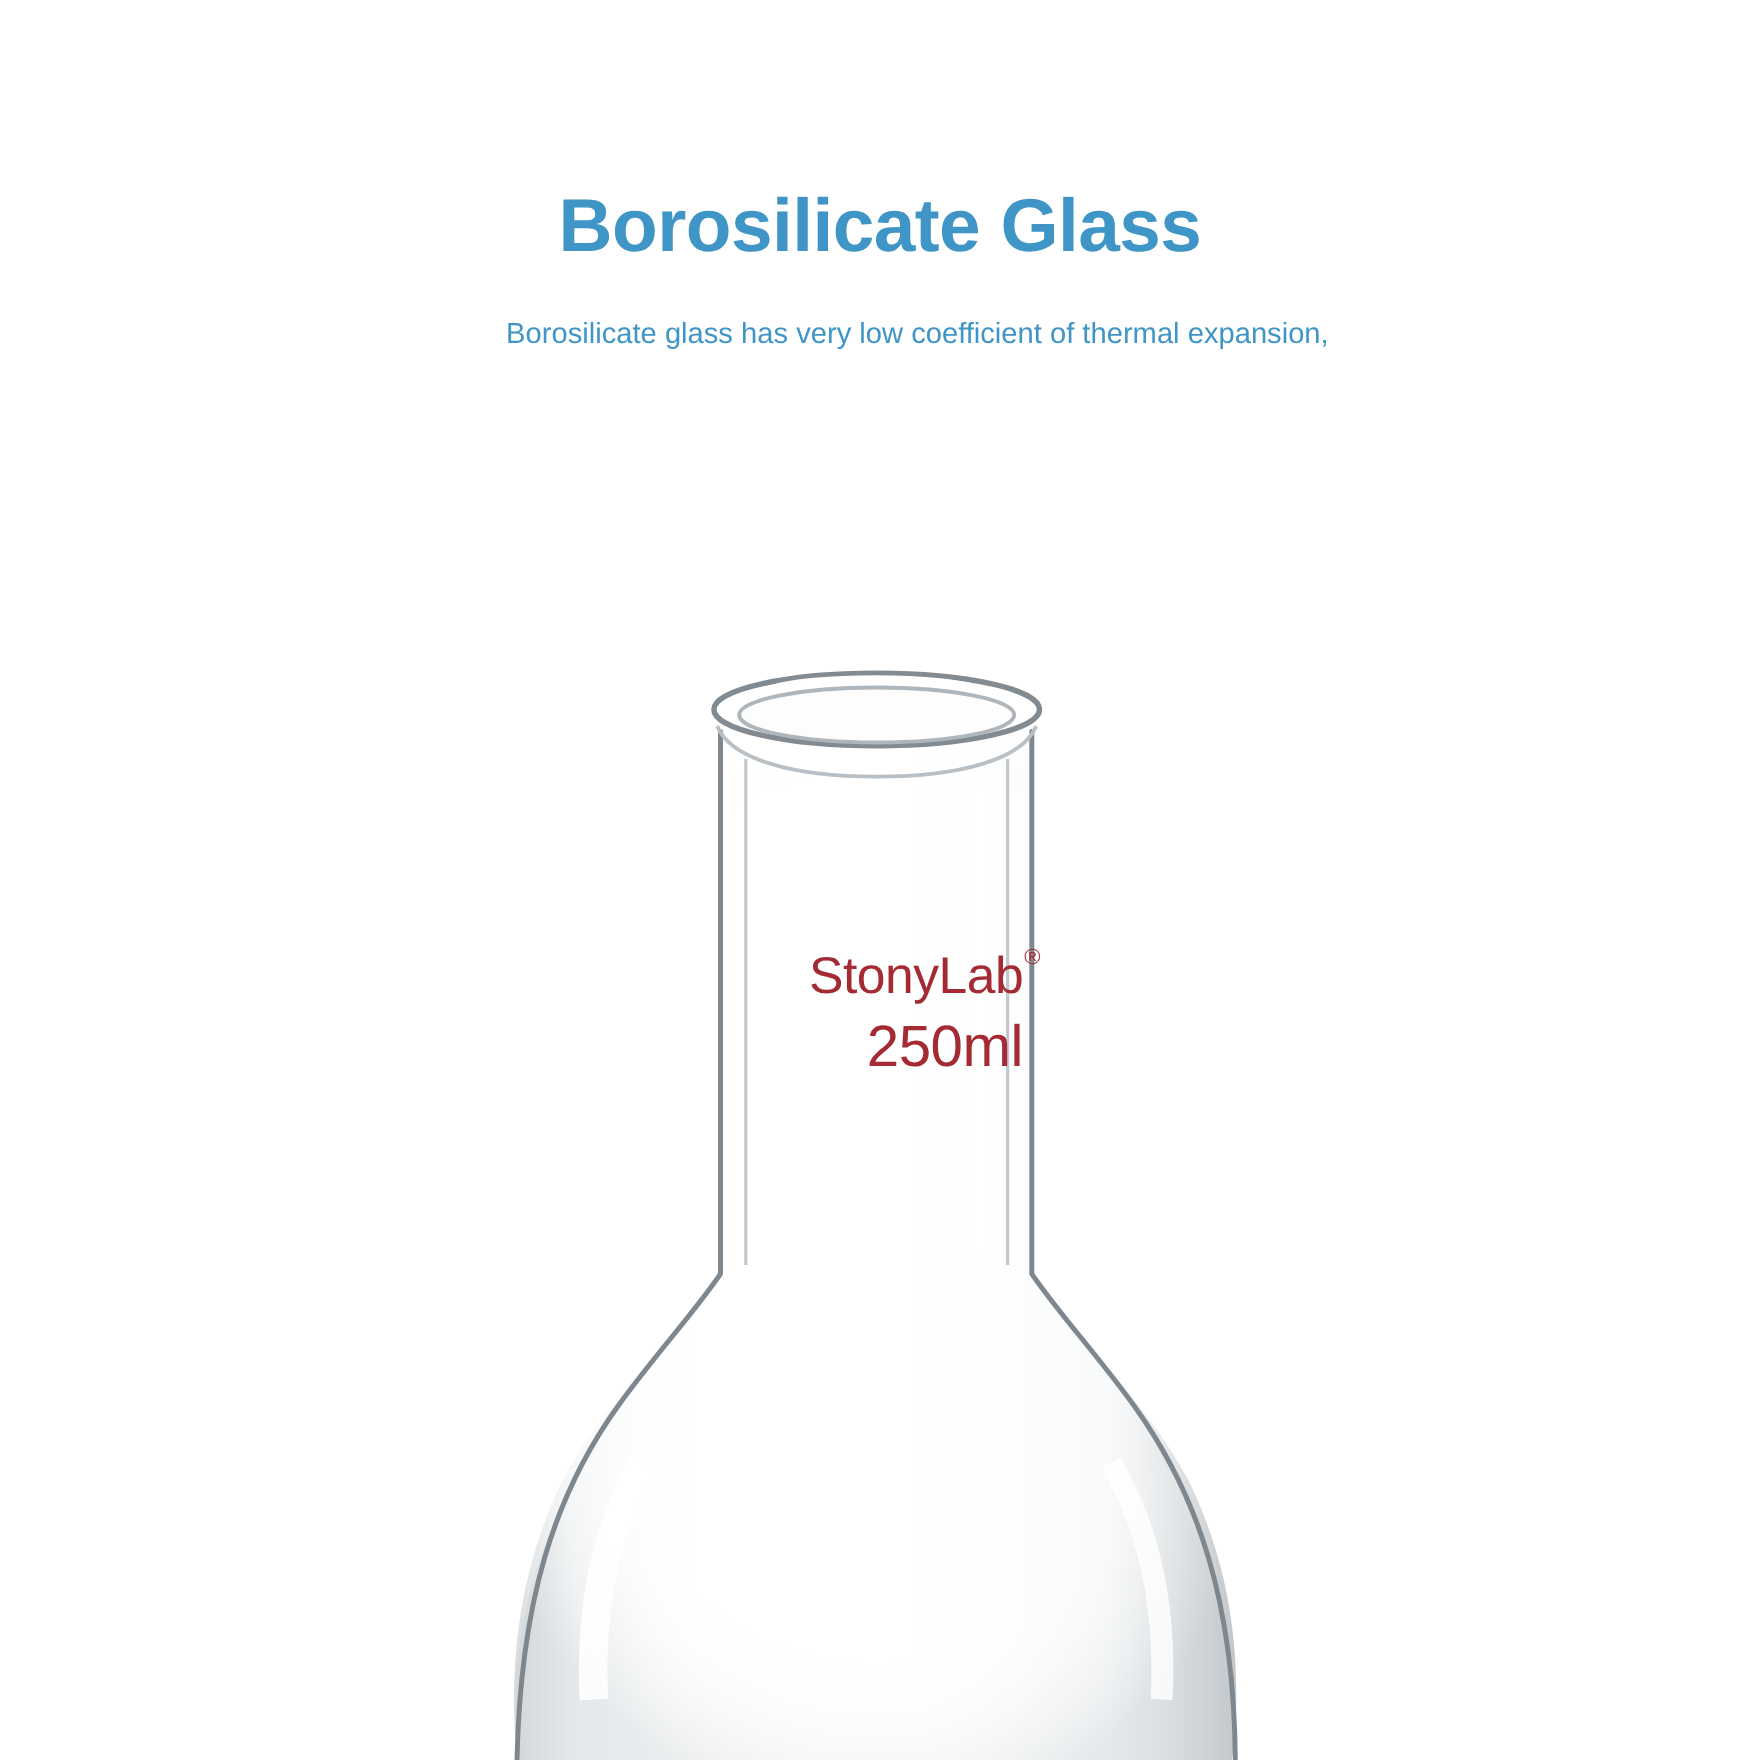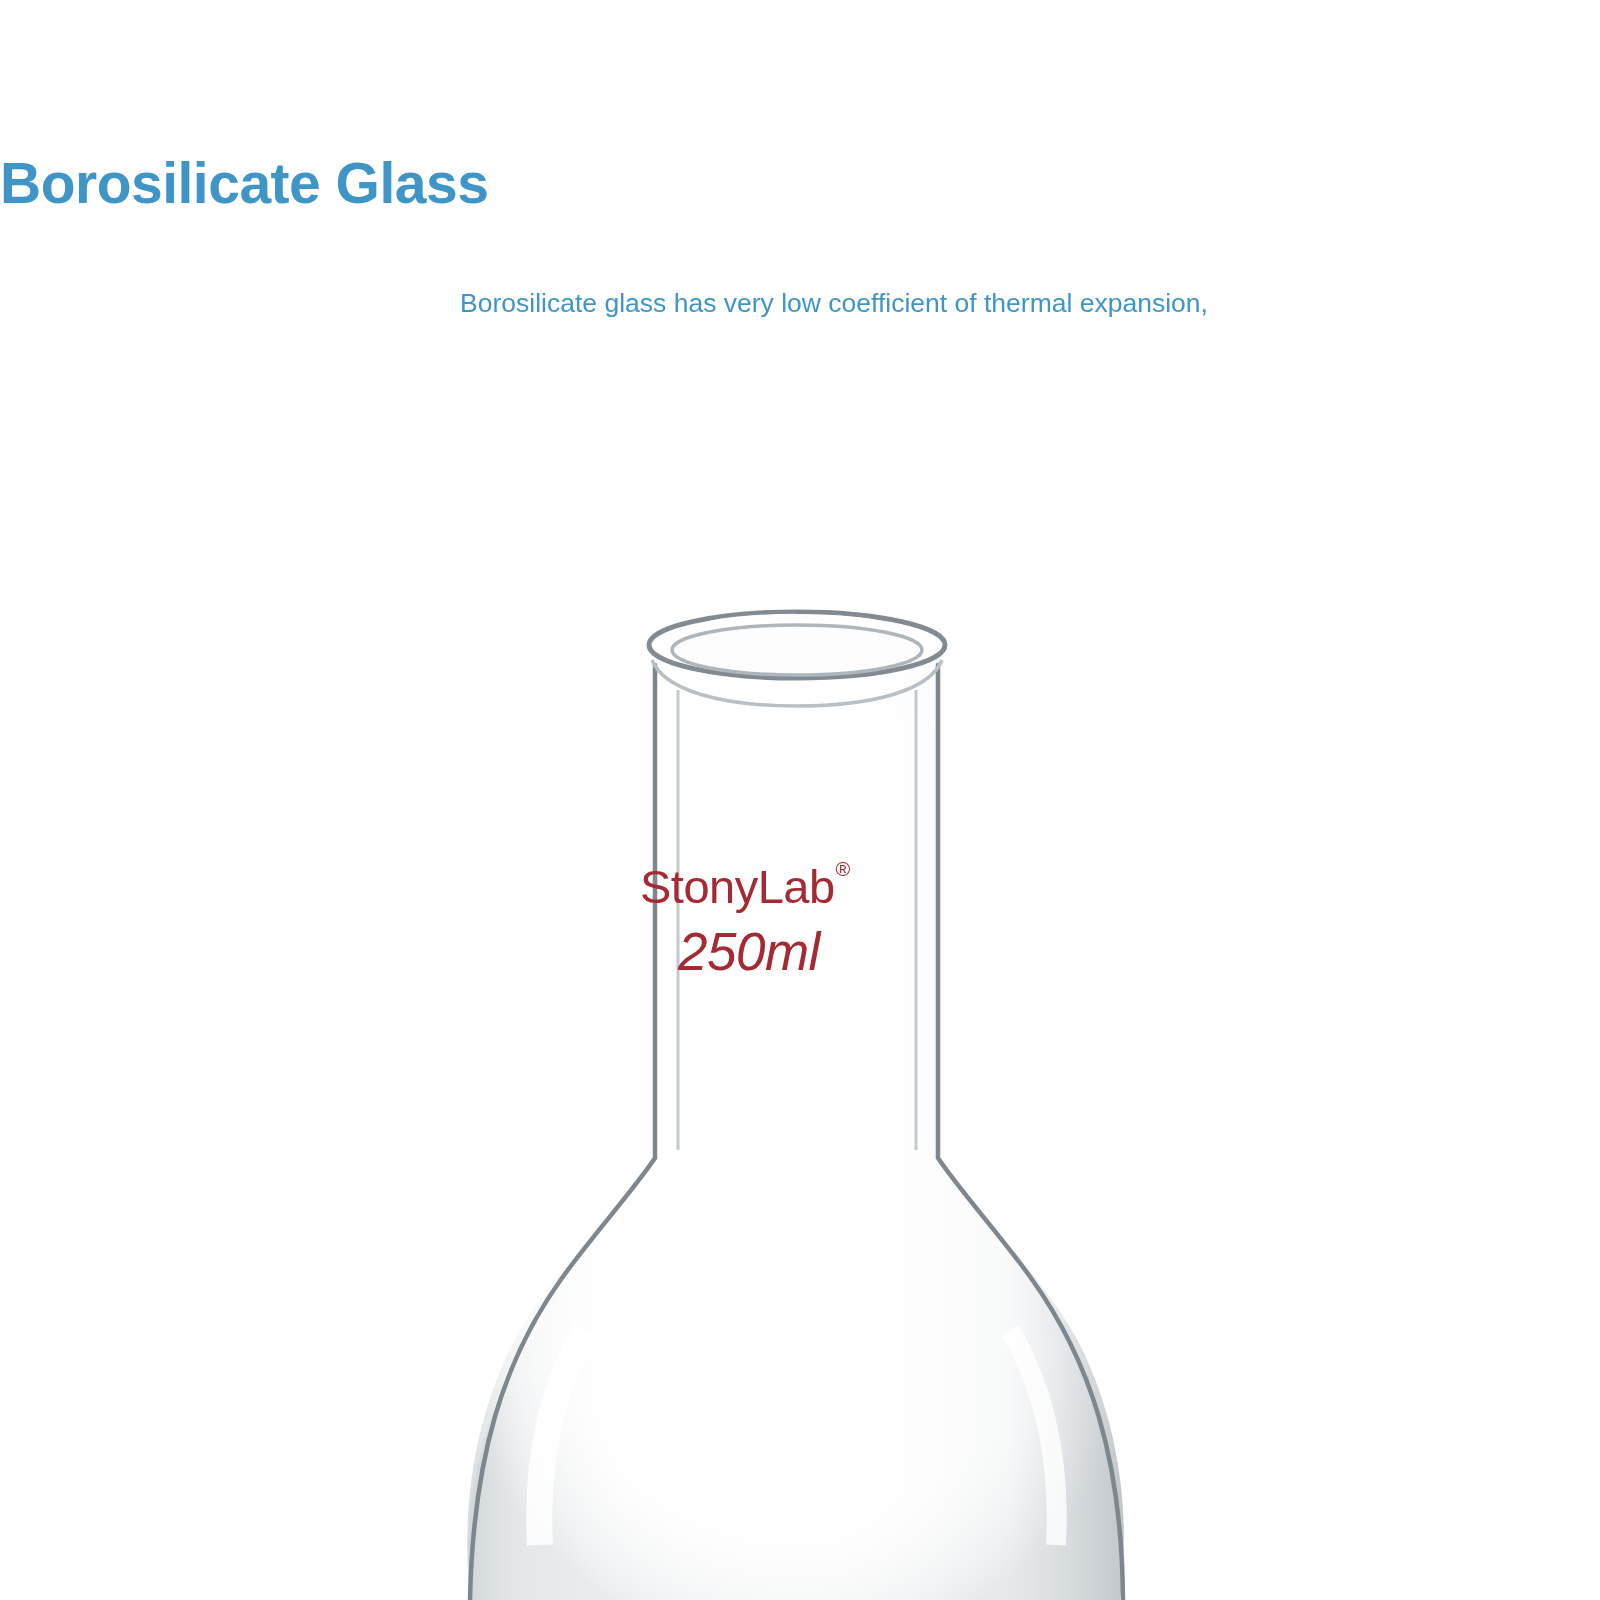--- a/index.html
+++ b/index.html
@@ -17,25 +17,25 @@
 
   .page {
     position: absolute;
     inset: 0;
     background: #ffffff;
   }
 
   
   .headline {
     position: absolute;
-    top: 152px;
+    top: 168px;
     left: 0;
     width: 1600px;
-    text-align: left;
-    font-size: 57px;
+    text-align: center;
+    font-size: 68px;
     font-weight: 700;
     letter-spacing: -0.5px;
     color: #3f96c6;
     line-height: 1.1;
   }
 
   .subcopy {
     position: absolute;
     top: 285px;
     left: 0;
@@ -64,24 +64,24 @@
 
   .flask-svg {
     position: absolute;
     left: 0;
     top: 0;
   }
 
   
   .brand-label {
     position: absolute;
-    left: 640px;
+    left: 660px;
     top: 862px;
     width: 360px;
-    text-align: left;
+    text-align: center;
     color: #a42a33;
     font-family: "Liberation Sans", sans-serif;
     line-height: 1.06;
     user-select: none;
   }
   .brand-label .brand {
     font-size: 47px;
     font-weight: 400;
     letter-spacing: -0.5px;
     position: relative;
@@ -94,21 +94,20 @@
     top: -10px;
     left: 1px;
   }
   .brand-label .volume {
     display: block;
     font-size: 53px;
     font-weight: 400;
     margin-top: 12px;
     margin-left: 38px;
     letter-spacing: -0.5px;
-    font-style: italic;
   }
 </style>
 </head>
 <body>
 
 <div class="page">
 
   <div class="headline">Borosilicate Glass</div>
 
   <div class="subcopy">

